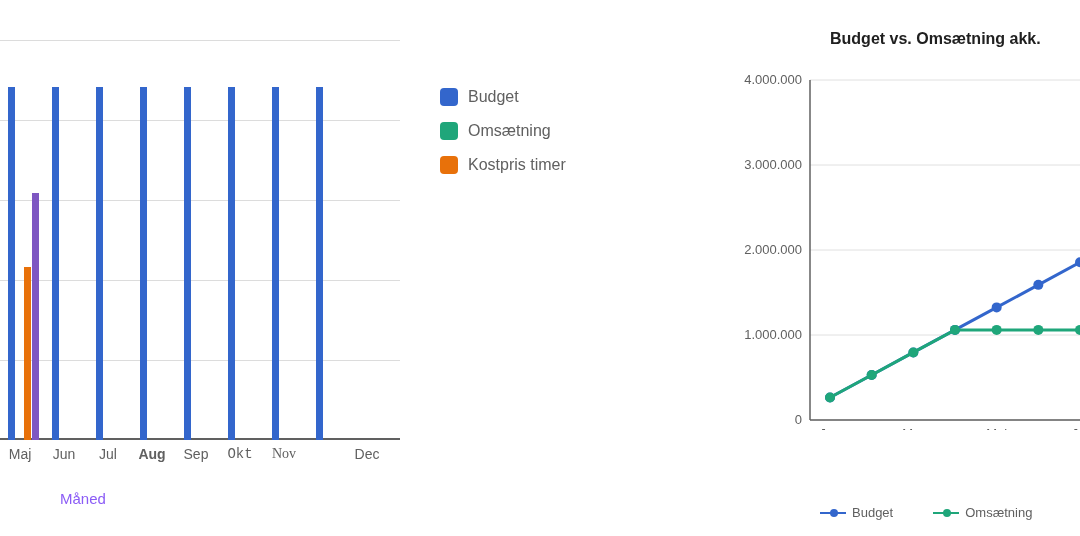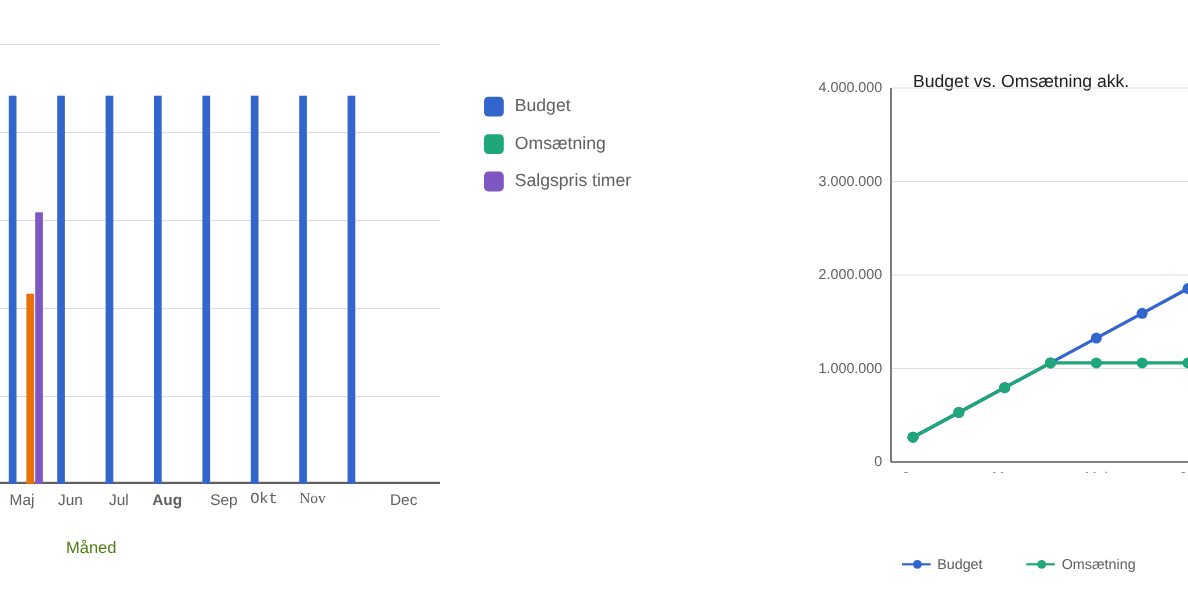--- a/index.html
+++ b/index.html
@@ -68,21 +68,21 @@
     margin-left: -20px;
     text-align: center;
     font-size: 14px;
     color: #606060;
   }
   .x-axis-label {
     position: absolute;
     left: 60px;
     top: 490px;
     font-size: 15px;
-    color: #4d7c0f;
+    color: #8b5cf6;
   }
 
   
   .left-legend {
     position: absolute;
     left: 440px;
     top: 80px;
     width: 180px;
   }
   .legend-item {
@@ -110,23 +110,22 @@
     left: 700px;
     top: 0;
     width: 380px;
     height: 536px;
   }
   .line-title {
     position: absolute;
     left: 130px;
     top: 30px;
     font-size: 16px;
-    font-weight: 400;
+    font-weight: 700;
     color: #202020;
-    margin-top: 36px;
   }
   .line-svg {
     position: absolute;
     left: 0;
     top: 60px;
     width: 380px;
     height: 370px;
   }
   .y-tick {
     font-size: 13px;
@@ -196,40 +195,40 @@
           <div class="bar budget" style="left: 228px; height: 353.333px;"></div>
           <div class="bar budget" style="left: 272px; height: 353.333px;"></div>
           <div class="bar budget" style="left: 316px; height: 353.333px;"></div>
         </div>
     </div>
     <div class="x-ticks" id="bar-xticks">
         <div class="x-tick" style="left: 20px;">Maj</div>
         <div class="x-tick" style="left: 64px;">Jun</div>
         <div class="x-tick" style="left: 108px;">Jul</div>
         <div class="x-tick" style="left: 152px; font-weight: bold;">Aug</div>
-        <div class="x-tick" style="left: 196px; text-align: right;">Sep</div>
+        <div class="x-tick" style="left: 196px;">Sep</div>
         <div class="x-tick" style="left: 240px; font-family: Liberation Mono, monospace;">Okt</div>
         <div class="x-tick" style="left: 284px; font-family: Liberation Serif, serif;">Nov</div>
         <div class="x-tick" style="left: 328px; margin-left: 19px;">Dec</div>
       </div>
     <div class="x-axis-label">Måned</div>
   </div>
 
   <div class="left-legend">
     <div class="legend-item">
       <div class="legend-swatch sw-budget"></div>
       <span>Budget</span>
     </div>
     <div class="legend-item">
       <div class="legend-swatch sw-oms"></div>
       <span>Omsætning</span>
     </div>
     <div class="legend-item">
-      <div class="legend-swatch sw-salg"></div>
-      <span>Salgspris timer</span>
+      <div class="legend-swatch sw-kost"></div>
+      <span>Kostpris timer</span>
     </div>
   </div>
 
   <div class="right-chart">
     <div class="line-title">Budget vs. Omsætning akk.</div>
     <svg class="line-svg" viewBox="0 0 380 370">
       <g id="line-yticks">
           <text x="102" y="364" class="y-tick">0</text>
           <text x="102" y="279" class="y-tick">1.000.000</text>
           <text x="102" y="194" class="y-tick">2.000.000</text>

